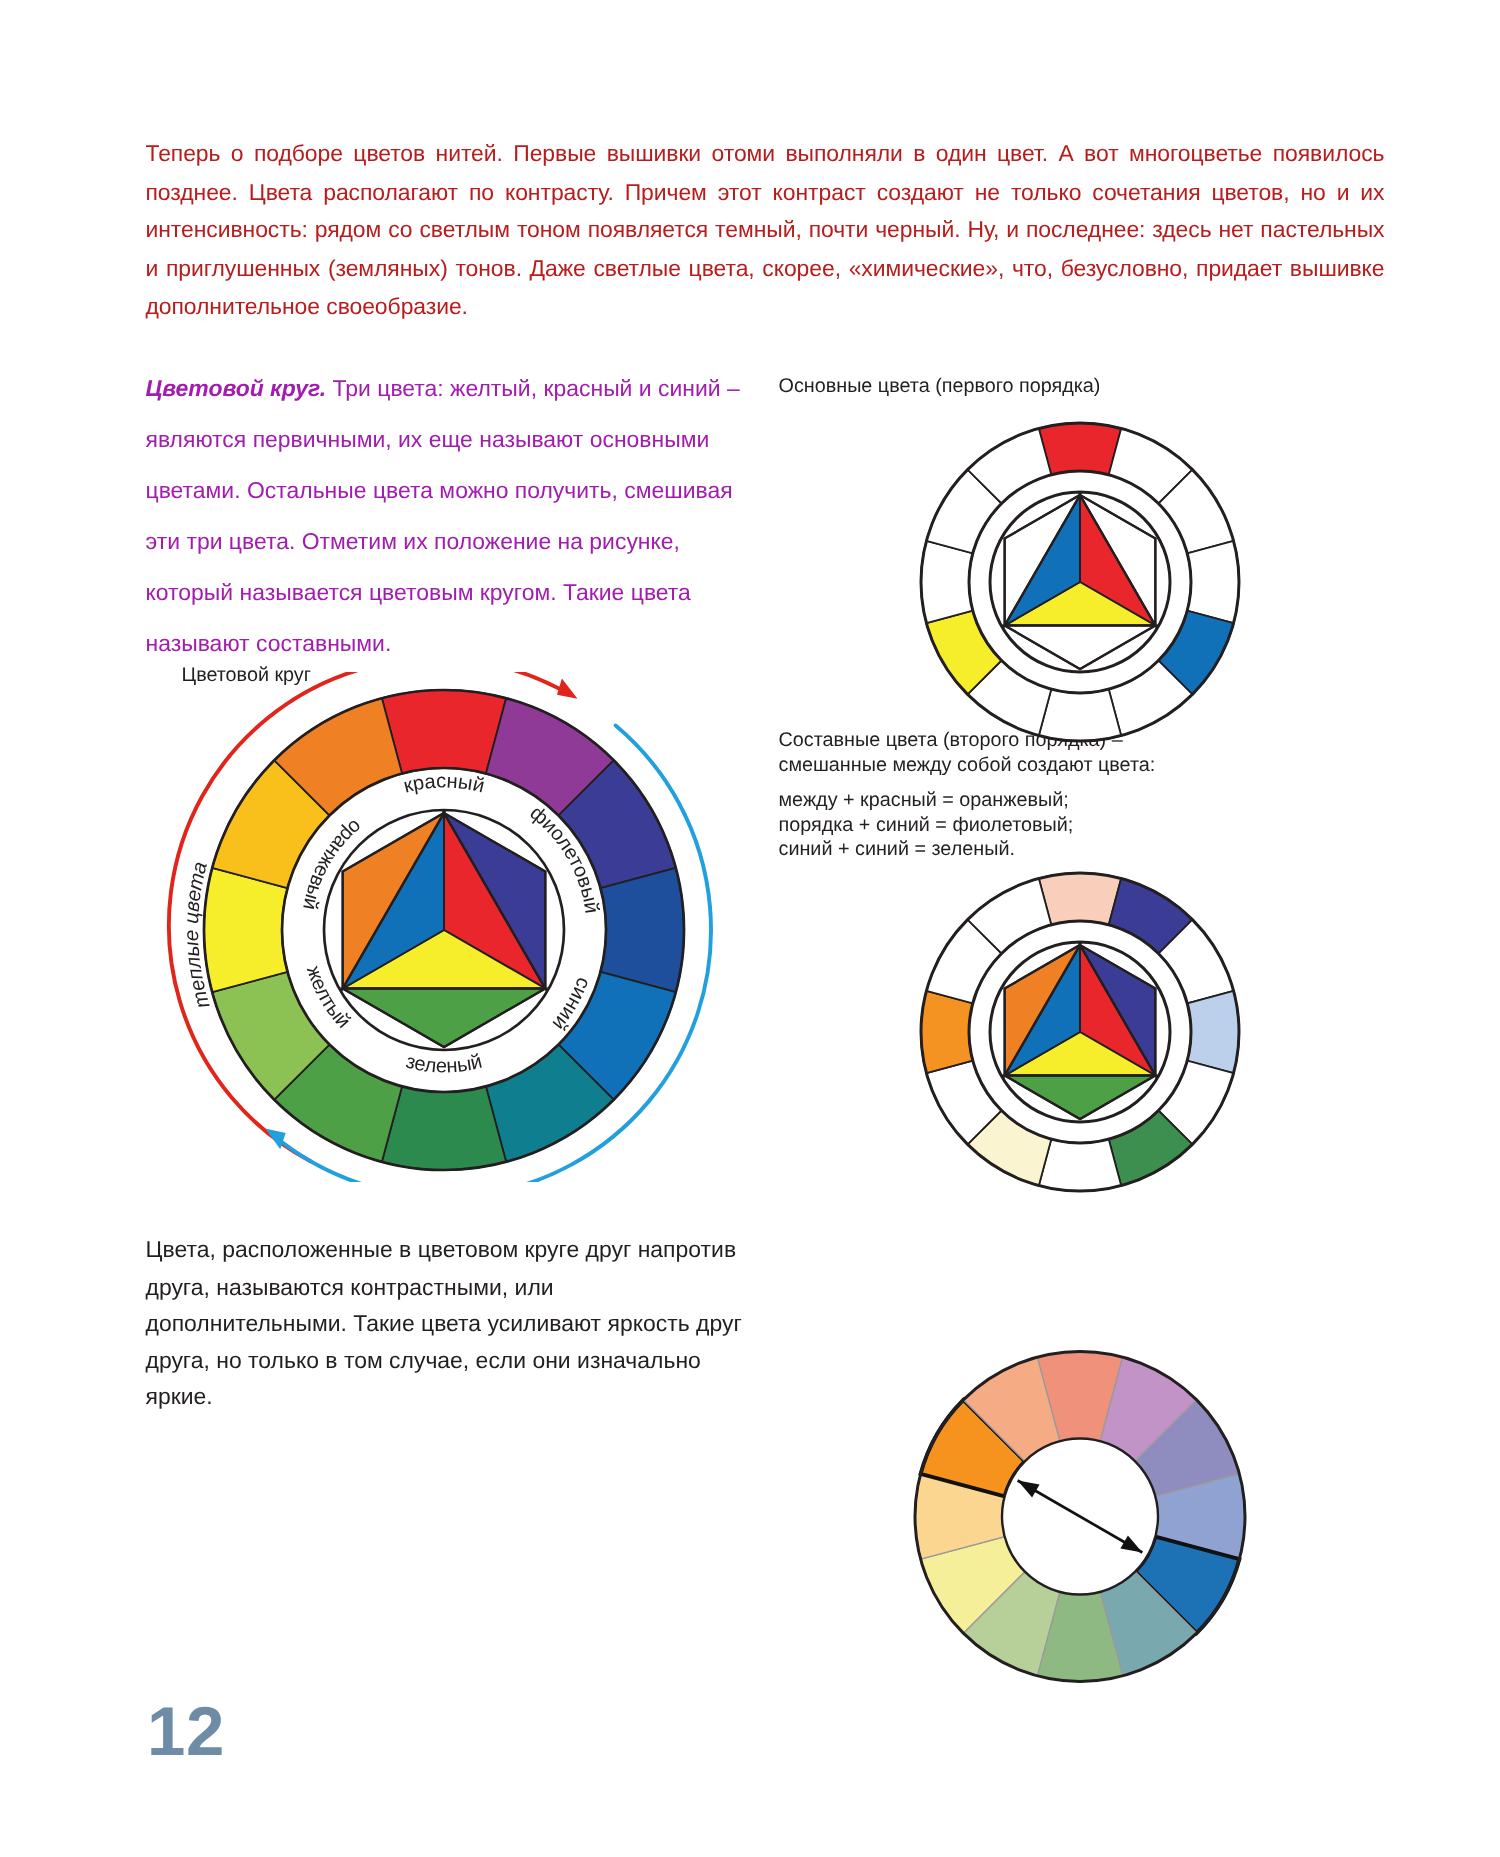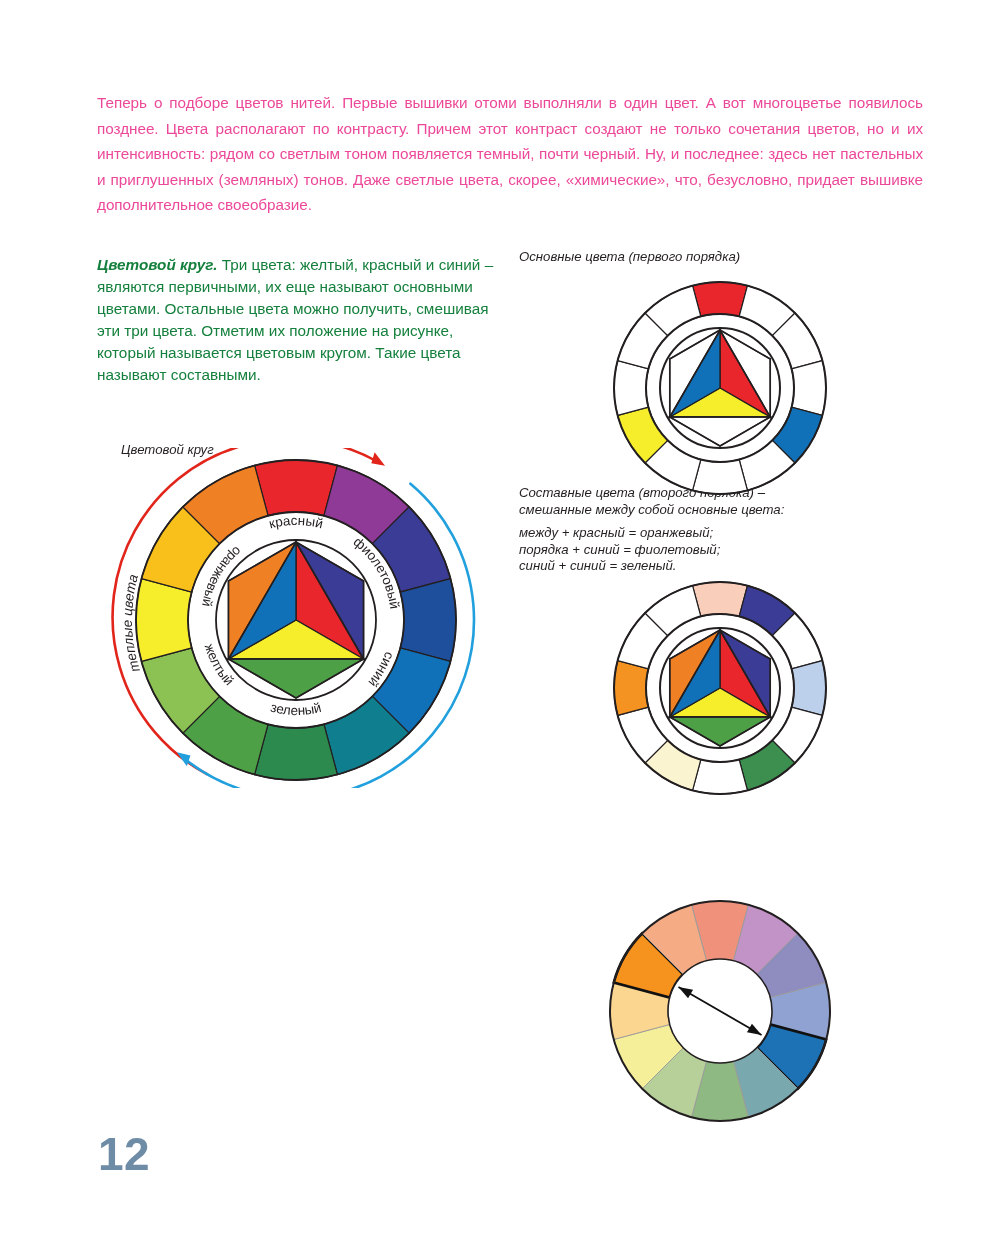--- a/index.html
+++ b/index.html
@@ -16,45 +16,44 @@
   .page { position:absolute; inset:0; }
 
   
   .intro {
     position:absolute;
     left:97px; top:90px; width:826px;
     font-size:15.3px;
     line-height:25.5px;
     letter-spacing:-0.05px;
     text-align:justify;
-    color:#ec4899;
+    color:#b91c1c;
   }
 
   
   .body-left {
     position:absolute;
-    left:97px; top:254px; width:400px;
+    left:97px; top:243px; width:400px;
     font-size:15.3px;
-    line-height:22px;
-    color:#15803d;
+    line-height:34px;
+    color:#a21caf;
   }
   .body-left b { font-weight:bold; font-style:italic; }
 
   .body-left2 {
     position:absolute;
     left:97px; top:822px; width:405px;
     font-size:15.3px;
     line-height:24.5px;
     color:#231f20;
   }
 
   
   .cap {
     position:absolute;
-    font-style:italic;
     font-size:13.2px;
     line-height:16.5px;
     color:#231f20;
   }
   .cap.wheel-left { left:97px; top:442px;margin-left:24px; }
   .cap.c1 { left:519px; top:249px; }
   .cap.c2 { left:519px; top:485px; }
   .cap.c3 { left:519px; top:822px; }
   .cap .gap { display:block; height:7px; }
 
@@ -94,26 +93,27 @@
 <div class="page">
 
   <div class="intro">Теперь о подборе цветов нитей. Первые вышивки отоми выполняли в один цвет. А вот многоцветье появилось позднее. Цвета располагают по контрасту. Причем этот контраст создают не только сочетания цветов, но и их интенсивность: рядом со светлым тоном появляется темный, почти черный. Ну, и последнее: здесь нет пастельных и приглушенных (земляных) тонов. Даже светлые цвета, скорее, «химические», что, безусловно, придает вышивке дополнительное своеобразие.</div>
 
   <div class="body-left">
     <b>Цветовой круг.</b><span> Три цвета: желтый, красный и синий – являются первичными, их еще называют основными цветами. Остальные цвета можно получить, смешивая эти три цвета. Отметим их положение на рисунке, который называется цветовым кругом. Такие цвета называют составными.</span>
   </div>
 
   <div class="cap wheel-left">Цветовой круг</div>
 
+  <div class="body-left2">Цвета, расположенные в цветовом круге друг напротив друга, называются контрастными, или дополнительными. Такие цвета усиливают яркость друг друга, но только в том случае, если они изначально яркие.</div>
 
   <div class="cap c1">Основные цвета (первого порядка)</div>
 
   <div class="cap c2">
     <span>Составные цвета (второго порядка) –</span><br>
-    <span>смешанные между собой основные цвета:</span>
+    <span>смешанные между собой создают цвета:</span>
     <span class="gap"></span>
     <span>между + красный = оранжевый;</span><br>
     <span>порядка + синий = фиолетовый;</span><br>
     <span>синий + синий = зеленый.</span>
   </div>
 
 
   <div class="pageno">12</div>
 
   <div class="fig" id="fig-main">

